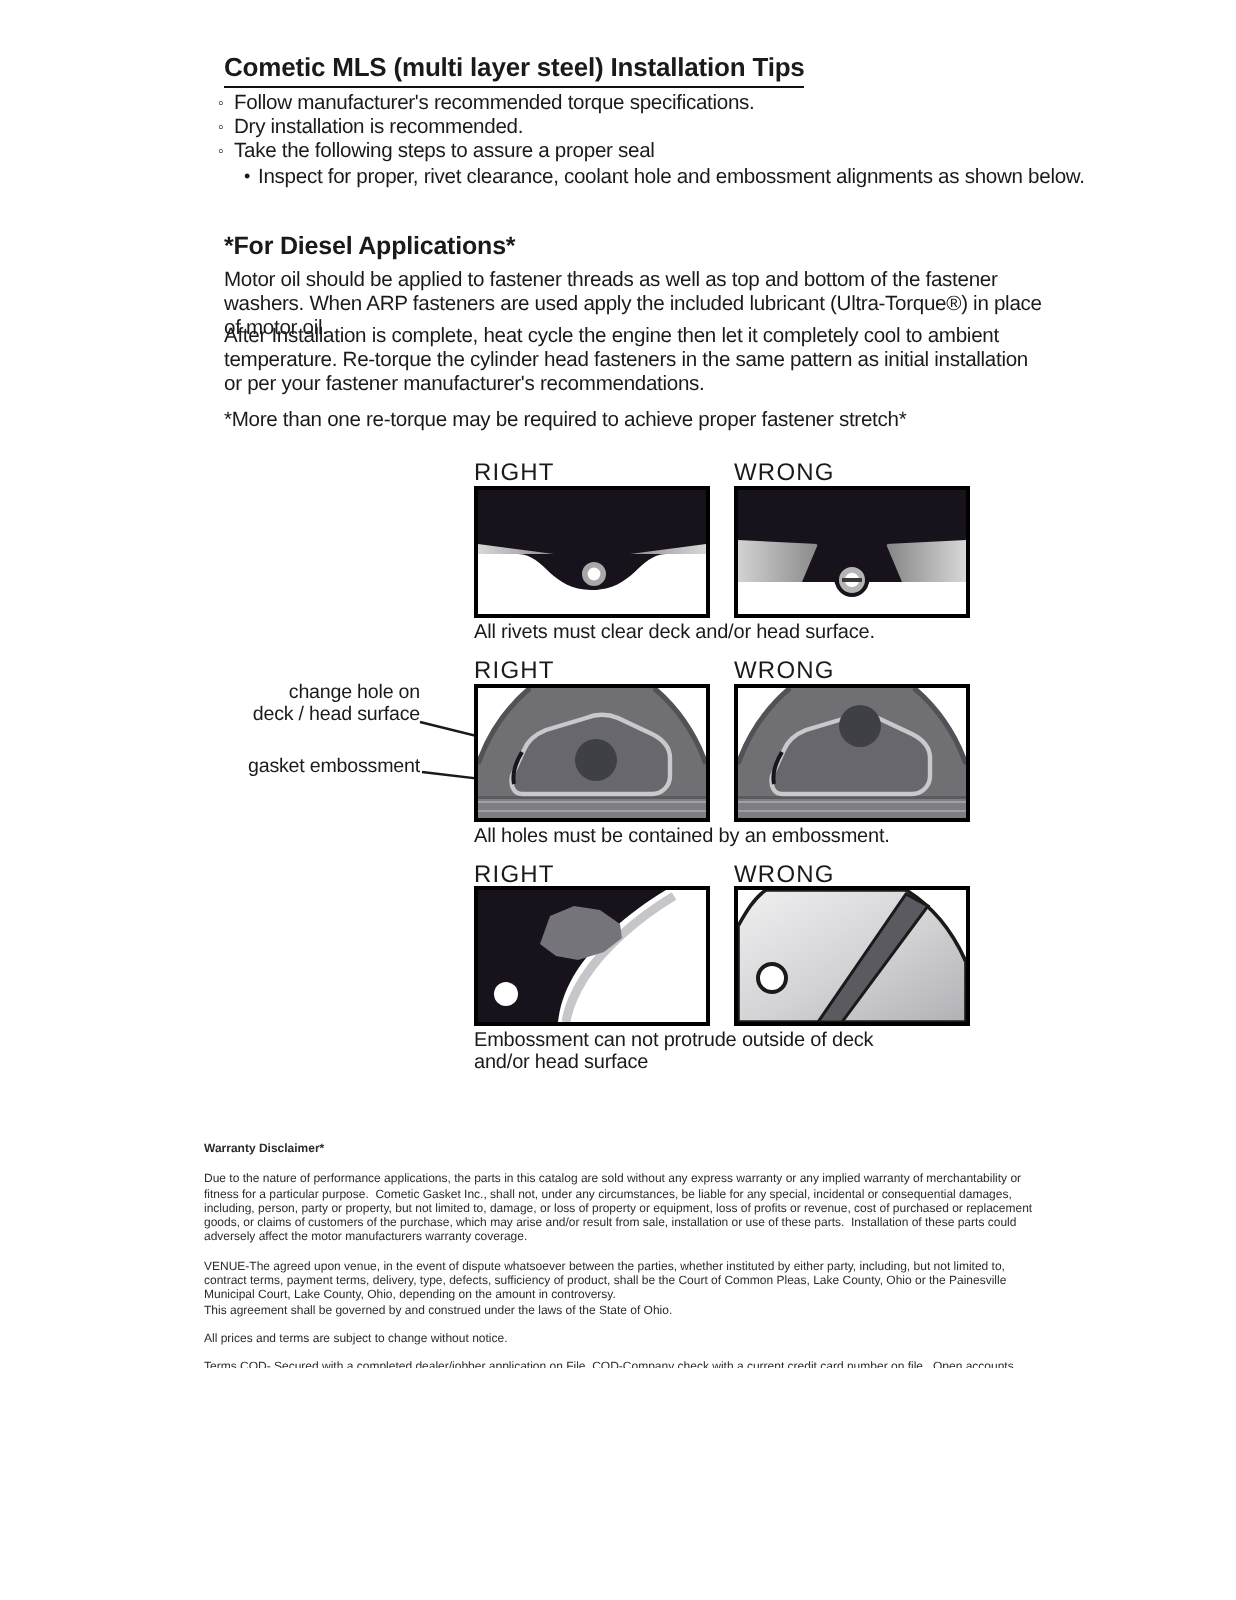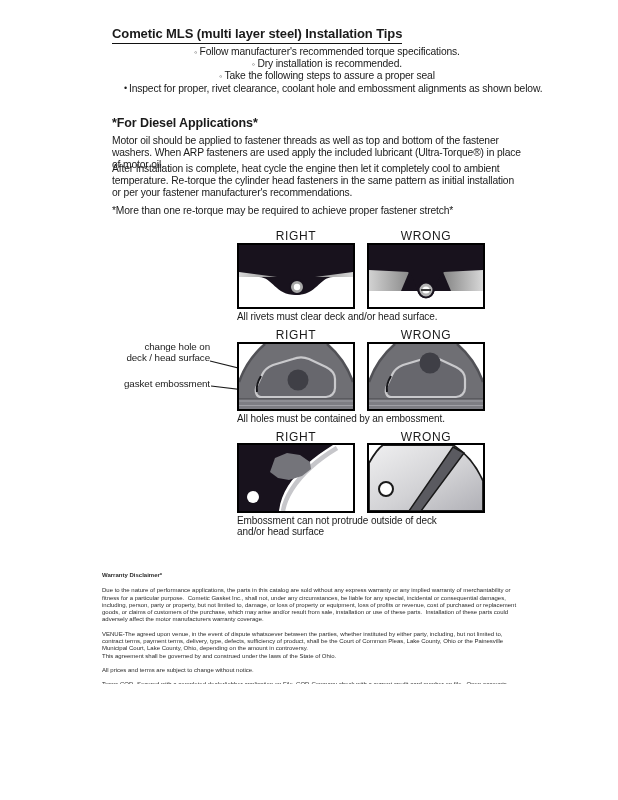--- a/index.html
+++ b/index.html
@@ -7,31 +7,31 @@
     position:relative; width:618px; height:684px; background:#ffffff;
     font-family:"Liberation Sans", sans-serif; color:#1a1a1a; overflow:hidden;
   }
   .abs { position:absolute; }
 
   .title {
     left:112px; top:26px; font-size:13px; font-weight:bold; letter-spacing:-0.1px;
     border-bottom:1.8px solid #111; padding-bottom:2px; white-space:nowrap;
   }
 
-  .tips { left:109px; top:46px; font-size:10.3px; letter-spacing:-0.15px;text-align:center; }
+  .tips { left:109px; top:46px; font-size:10.3px; letter-spacing:-0.15px; }
   .tip-line { height:12px; line-height:12px; white-space:nowrap; }
   .tip-marker { display:inline-block; width:8px; font-size:8px; vertical-align:0.5px; }
   .tip-sub { padding-left:13px; }
   .tip-sub .tip-marker { width:7px; font-size:9px; }
 
   .diesel-h { left:112px; top:116px; font-size:12.5px; font-weight:bold; letter-spacing:-0.1px; }
   .para { left:112px; width:412px; font-size:10.3px; line-height:12px; letter-spacing:-0.15px; white-space:pre-wrap; margin:0; }
   .p1 { top:135px; } .p2 { top:163px; } .pnote { top:205px; }
 
-  .dlabel { width:118px; text-align:center; font-size:12px; letter-spacing:0.6px; height:12px; line-height:12px; }
+  .dlabel { width:118px; font-size:12px; letter-spacing:0.6px; height:12px; line-height:12px; }
   .dbox { width:118px; height:66px; border:2px solid #000; box-sizing:border-box; background:#fff; }
   .dbox svg { display:block; }
   .dbox.h69 { height:69px; }
   .dbox.h70 { height:70px; }
   .caption { left:237px; font-size:10px; letter-spacing:-0.1px; height:11px; line-height:11px; white-space:nowrap; }
 
   .col-right { left:237px; } .col-wrong { left:367px; }
   .r1-label { top:230px; } .r1-box { top:243px; } .r1-cap { top:311px; }
   .r2-label { top:329px; } .r2-box { top:342px; } .r2-cap { top:413px; }
   .r3-label { top:431px; } .r3-box { top:443px; } .r3-cap1 { top:515px; } .r3-cap2 { top:526px; }

